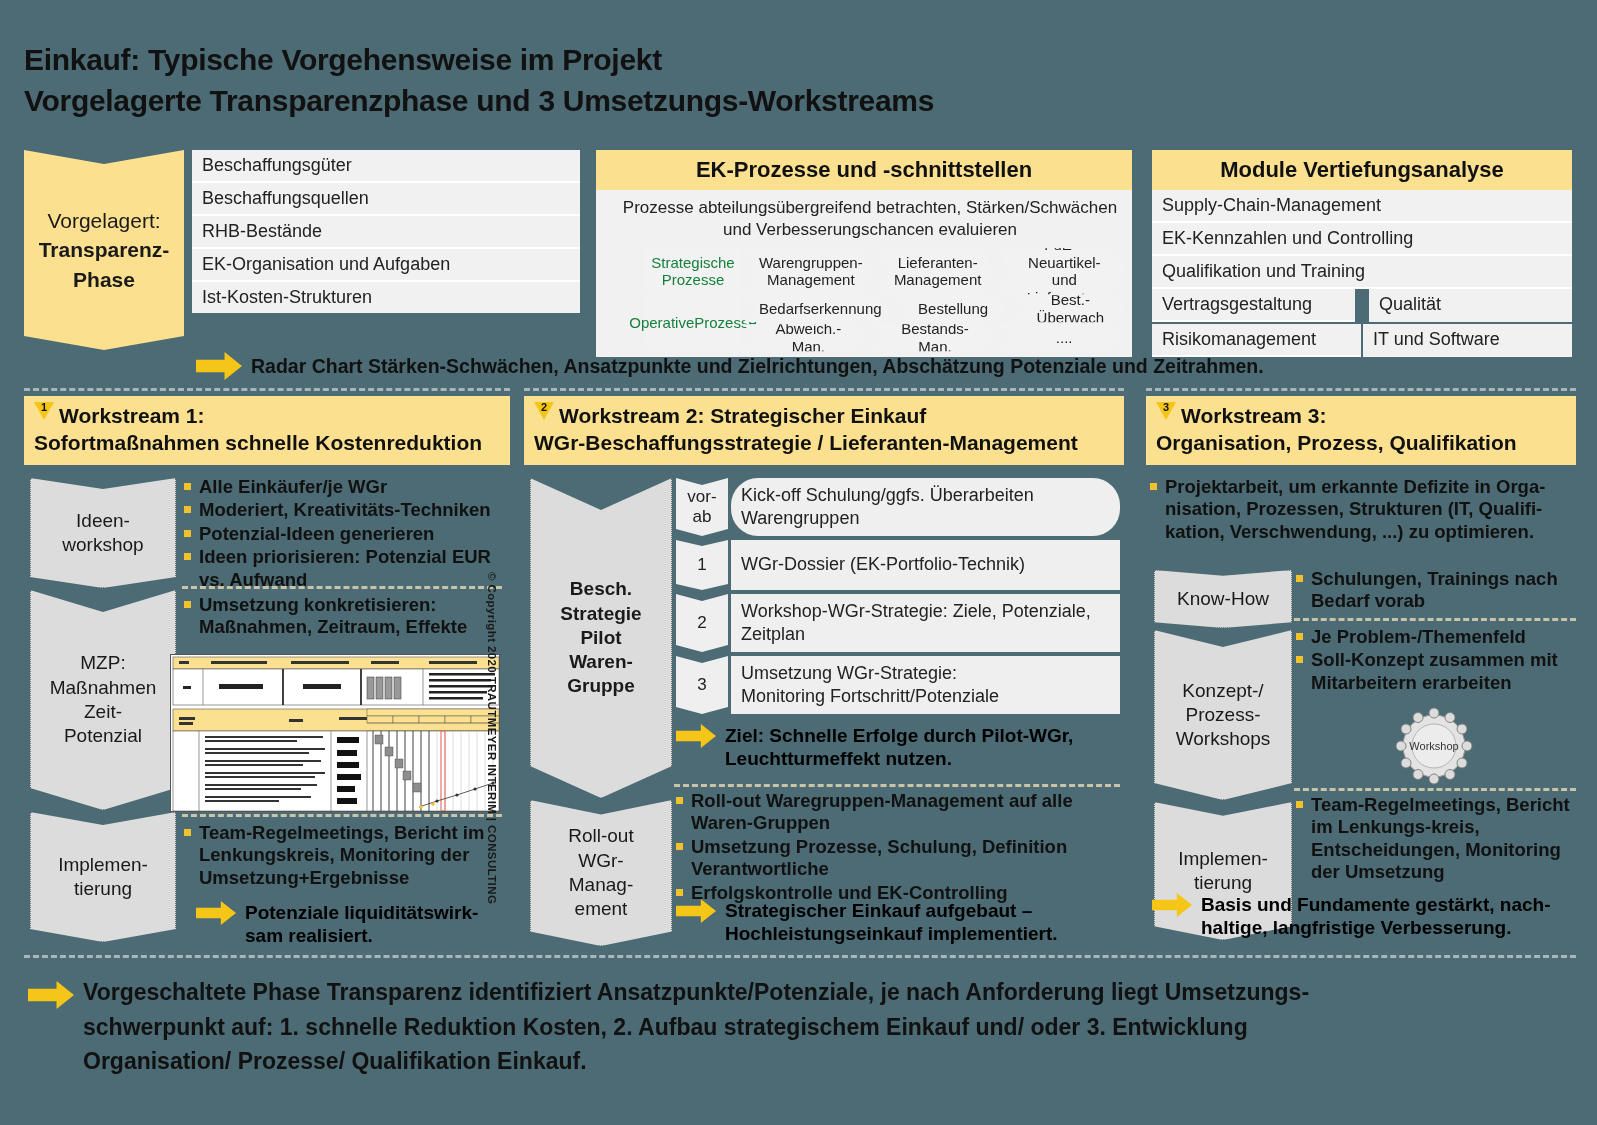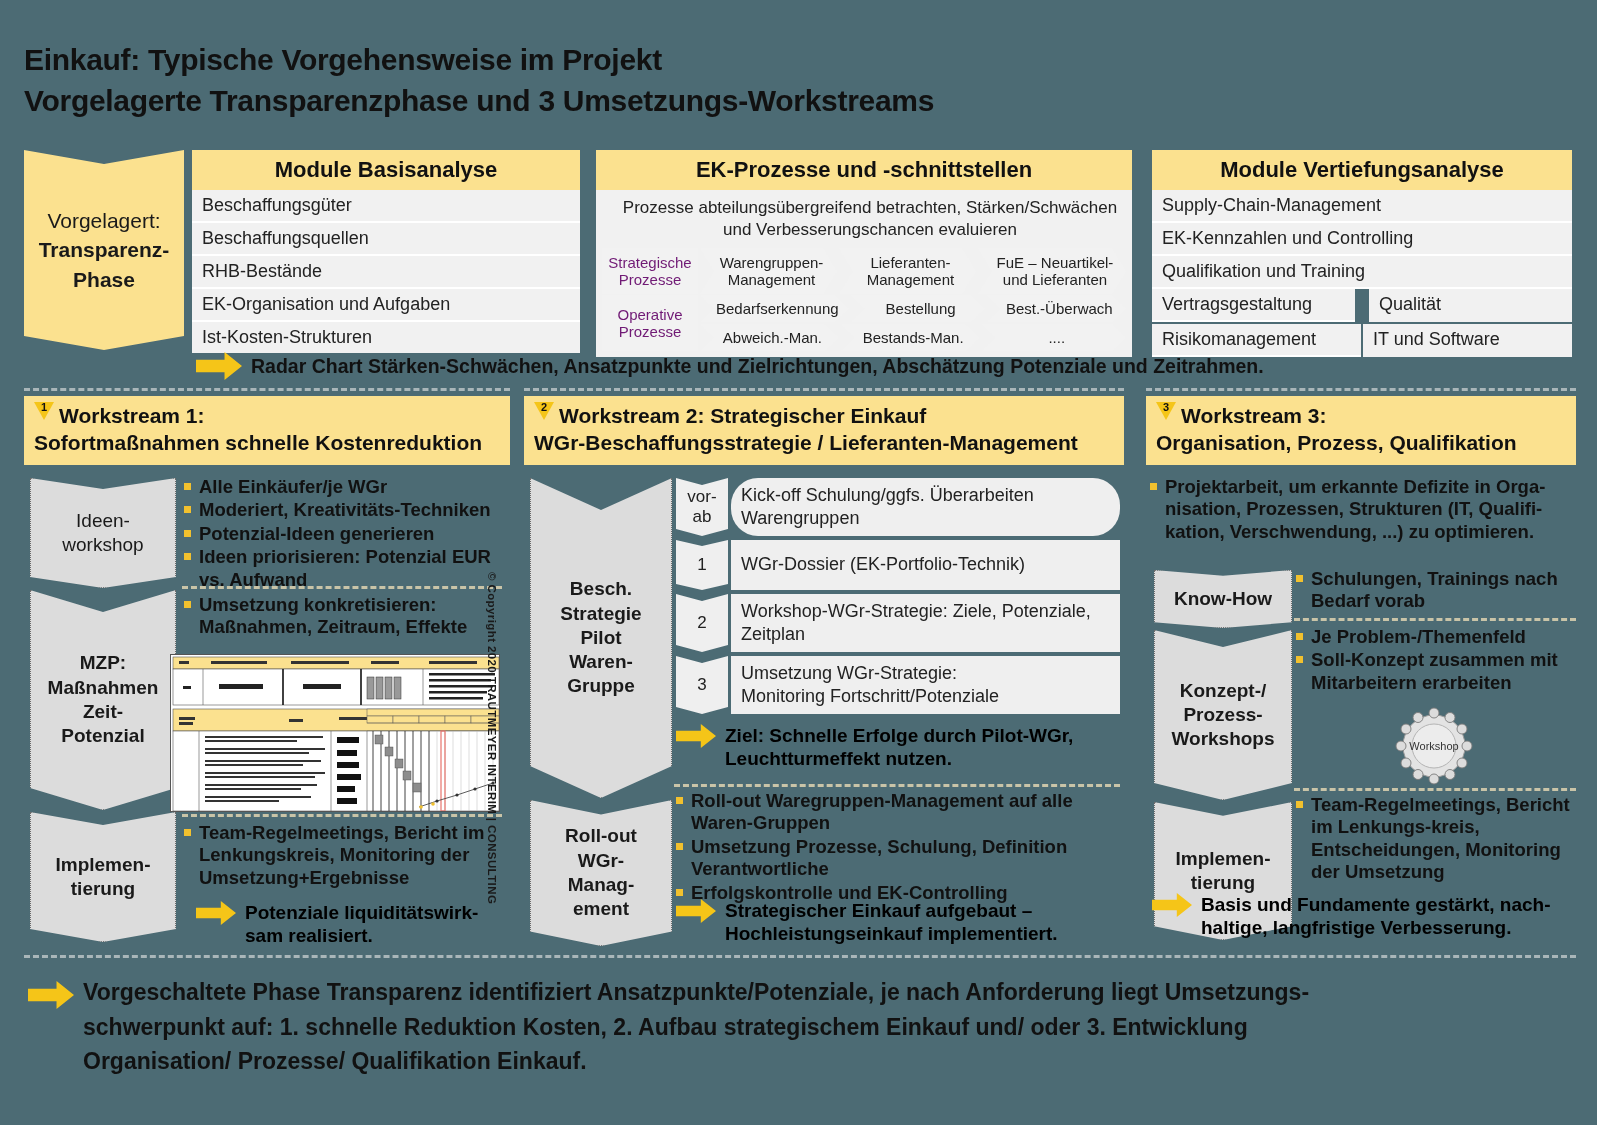--- a/index.html
+++ b/index.html
@@ -35,28 +35,28 @@
   .chev-down{
     background:#fbe18f;
     clip-path:polygon(0 0,50% 7%,100% 0,100% 93%,50% 100%,0 93%);
     display:flex;align-items:center;justify-content:center;text-align:center;
   }
   .chev-gray{
     background:#dcdcdc;
     border:1px dotted #6b6b6b;
     clip-path:polygon(0 0,50% 10%,100% 0,100% 90%,50% 100%,0 90%);
     display:flex;align-items:center;justify-content:center;text-align:center;
-    font-size:19px;line-height:1.28;color:#1a1a1a;font-weight:bold;
+    font-size:19px;line-height:1.28;color:#1a1a1a;font-weight:normal;
   }
 
   
   .pbox{
     background:#f2f2f2;font-size:15px;line-height:1.18;text-align:center;
-    display:flex;align-items:center;justify-content:center;color:#701a75;
-    padding:2px 4px;box-sizing:border-box;
+    display:flex;align-items:center;justify-content:center;color:#15803d;
+    padding:2px 4px;box-sizing:border-box;margin-left:43px;
   }
   .pchev{
     background:#f2f2f2;font-size:15px;line-height:1.18;text-align:center;
     display:flex;align-items:center;justify-content:center;color:#222;
     clip-path:polygon(0 0, calc(100% - 14px) 0, 100% 50%, calc(100% - 14px) 100%, 0 100%, 14px 50%);
     padding:2px 10px 2px 16px;box-sizing:border-box;
   }
 
   
   .ws-head{
@@ -133,21 +133,20 @@
 
   <div class="chev-down" style="position:absolute;left:24px;top:150px;width:160px;height:200px;">
     <div style="font-size:21px;line-height:1.4;">
       <div>Vorgelagert:</div>
       <div style="font-weight:bold;">Transparenz-</div>
       <div style="font-weight:bold;">Phase</div>
     </div>
   </div>
 
   <div style="position:absolute;left:192px;top:150px;width:388px;">
-    <div class="panel-head">Module Basisanalyse</div>
     <div class="row">Beschaffungsgüter</div>
     <div class="row">Beschaffungsquellen</div>
     <div class="row">RHB-Bestände</div>
     <div class="row">EK-Organisation und Aufgaben</div>
     <div class="row">Ist-Kosten-Strukturen</div>
   </div>
 
   <div style="position:absolute;left:596px;top:150px;width:536px;">
     <div class="panel-head">EK-Prozesse und  -schnittstellen</div>
     <div style="background:#f1f1f1;padding:7px 10px 4px 22px;text-align:center;font-size:17px;line-height:1.3;color:#222;">
@@ -162,21 +161,21 @@
       </div>
       <div class="pchev" style="flex:1;height:46px;white-space:pre-line;">Warengruppen-
 Management</div>
       <div class="pchev" style="flex:1;height:46px;white-space:pre-line;">Lieferanten-
 Management</div>
       <div class="pchev" style="flex:1.1;height:46px;white-space:pre-line;">FuE – Neuartikel-
 und Lieferanten</div>
     </div>
 
     <div style="background:#f1f1f1;display:flex;gap:2px;padding:0 6px 6px 6px;">
-      <div class="pbox" style="width:96px;height:56px;flex-direction:column;">
+      <div class="pbox" style="width:96px;height:56px;">
         <span>Operative</span>
         <span>Prozesse</span>
       </div>
       <div style="flex:1;display:flex;flex-direction:column;gap:2px;">
         <div style="display:flex;gap:2px;">
           <div class="pchev" style="flex:1;height:27px;">Bedarfserkennung</div>
           <div class="pchev" style="flex:1;height:27px;">Bestellung</div>
           <div class="pchev" style="flex:1.05;height:27px;">Best.-Überwach</div>
         </div>
         <div style="display:flex;gap:2px;">

